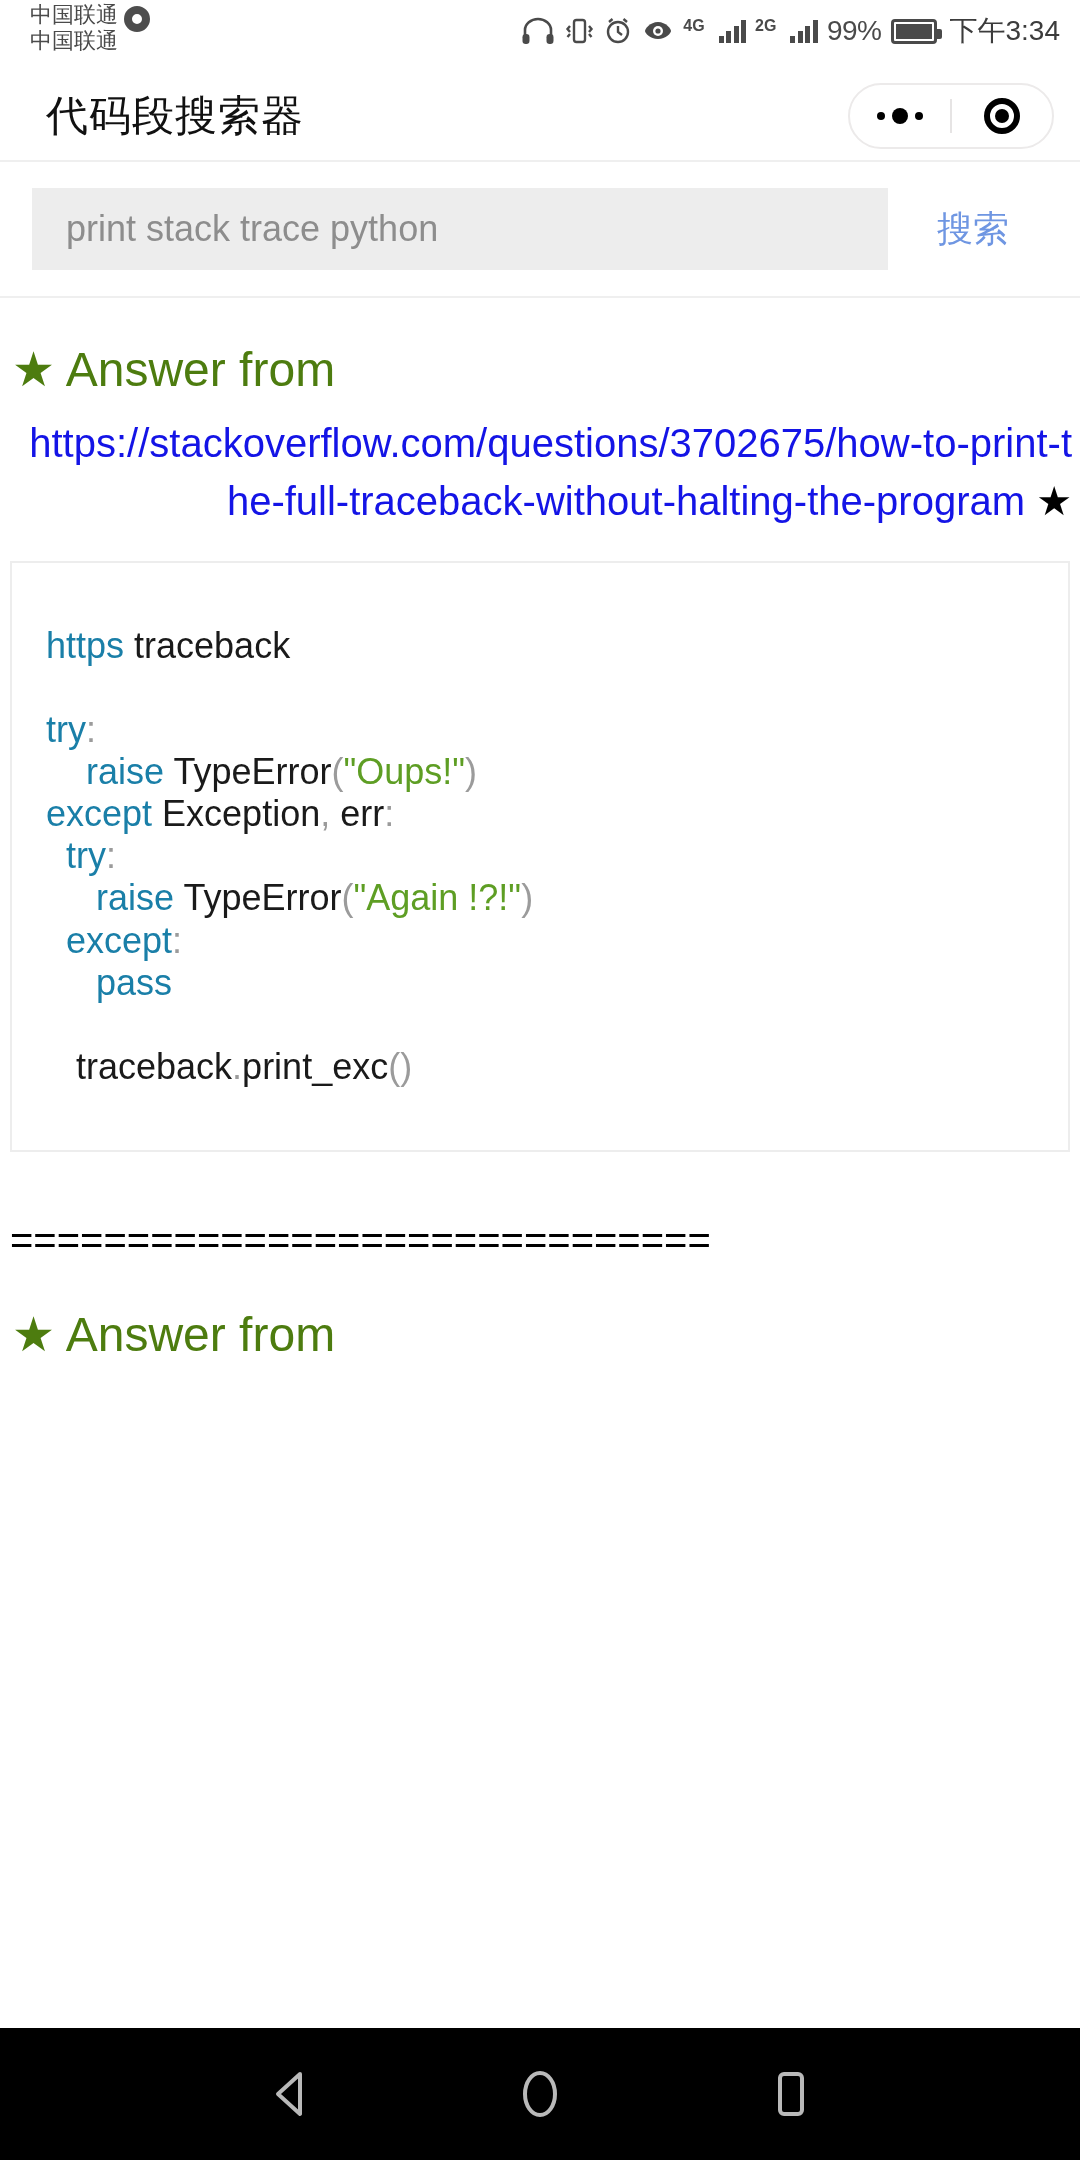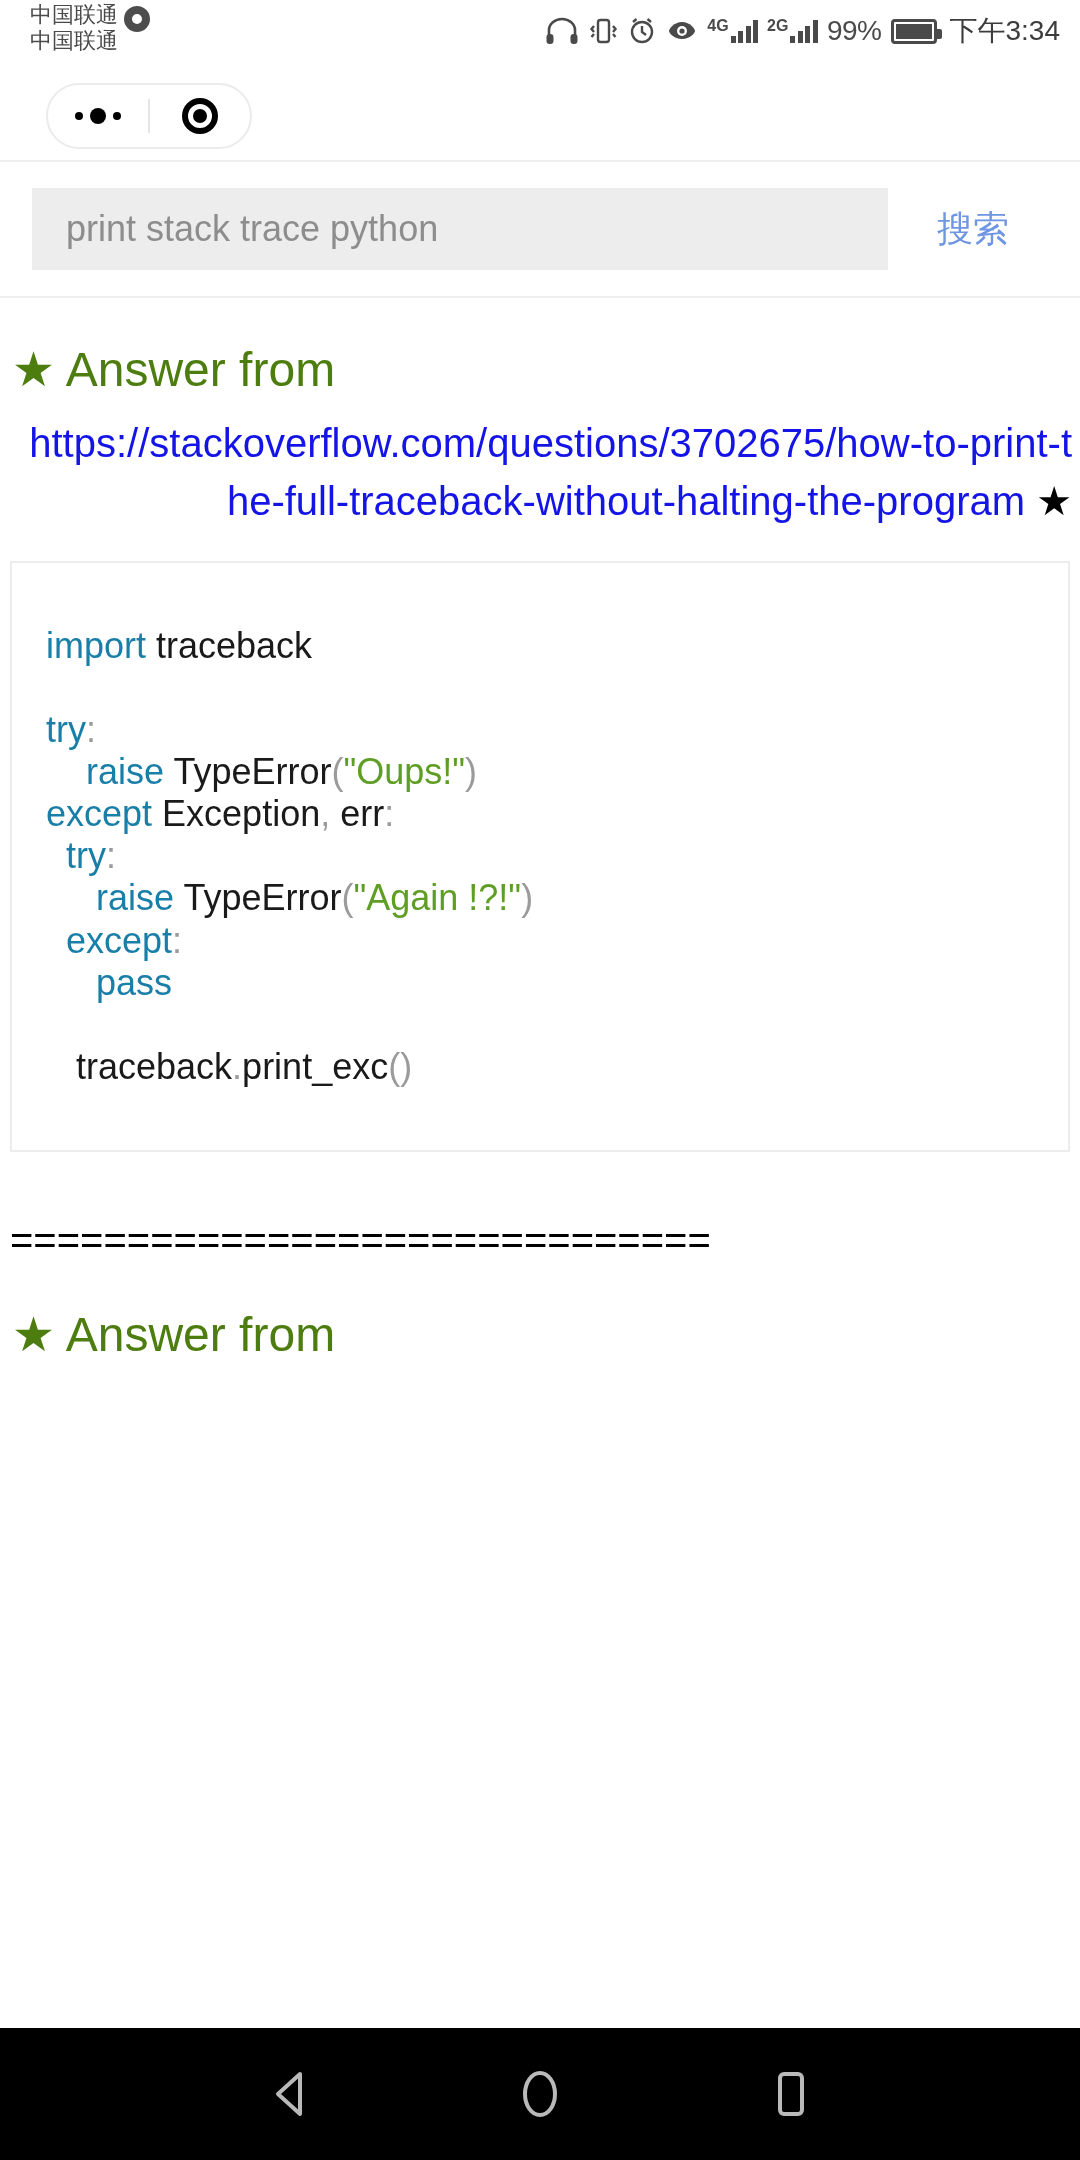--- a/index.html
+++ b/index.html
@@ -42,21 +42,21 @@
   }
   .status-icons {
     display: flex;
     align-items: center;
     gap: 9px;
     color: #4a4a4a;
     font-size: 26px;
     margin-top: 10px;
   }
   .status-icons svg { display: block; }
-  .sig-group { display: flex; align-items: flex-end; gap: 2px; }
+  .sig-group { display: flex; align-items: flex-end; gap: 14px; }
   .sig-label { font-size: 16px; line-height: 14px; font-weight: bold; margin-bottom: 10px; }
   .bars { display: flex; align-items: flex-end; gap: 2.5px; height: 24px; }
   .bars i { display: block; width: 5px; background: #4a4a4a; }
   .bars i:nth-child(1) { height: 7px; }
   .bars i:nth-child(2) { height: 12px; }
   .bars i:nth-child(3) { height: 17px; }
   .bars i:nth-child(4) { height: 23px; }
   .pct { font-size: 28px; letter-spacing: -0.5px; }
   .battery {
     width: 46px; height: 25px;
@@ -276,20 +276,21 @@
 
     <span class="pct">99%</span>
     <span class="battery">
         <i></i>
       </span>
     <span class="clock">下午3:34</span>
   </div>
 </div>
 
 <div class="title-bar">
+  <div class="app-title">代码段搜索器</div>
   <div class="capsule">
     <div class="capsule-half">
       <span class="dots">
           <i></i>
           <i></i>
           <i></i>
         </span>
     </div>
     <div class="capsule-divider"></div>
     <div class="capsule-half">
@@ -305,21 +306,21 @@
   <button class="search-btn">搜索</button>
 </div>
 
 <div class="content">
 
   <div>
     <div class="answer-head">★ Answer from</div>
     <div class="answer-url"><span>https://stackoverflow.com/questions/3702675/how-to-print-the-full-traceback-without-halting-the-program</span><span class="star"> ★</span></div>
 
     <div class="code-card">
-      <pre class="code"><span class="kw">import</span><span> traceback</span>
+      <pre class="code"><span class="kw">https</span><span> traceback</span>
 
 <span class="kw">try</span><span class="punc">:</span>
 <span>    </span><span class="kw">raise</span><span> TypeError</span><span class="punc">(</span><span class="str">"Oups!"</span><span class="punc">)</span>
 <span class="kw">except</span><span> Exception</span><span class="punc">,</span><span> err</span><span class="punc">:</span>
 <span>  </span><span class="kw">try</span><span class="punc">:</span>
 <span>     </span><span class="kw">raise</span><span> TypeError</span><span class="punc">(</span><span class="str">"Again !?!"</span><span class="punc">)</span>
 <span>  </span><span class="kw">except</span><span class="punc">:</span>
 <span>     </span><span class="kw">pass</span>
 
 <span>   traceback</span><span class="punc">.</span><span>print_exc</span><span class="punc">()</span></pre>

